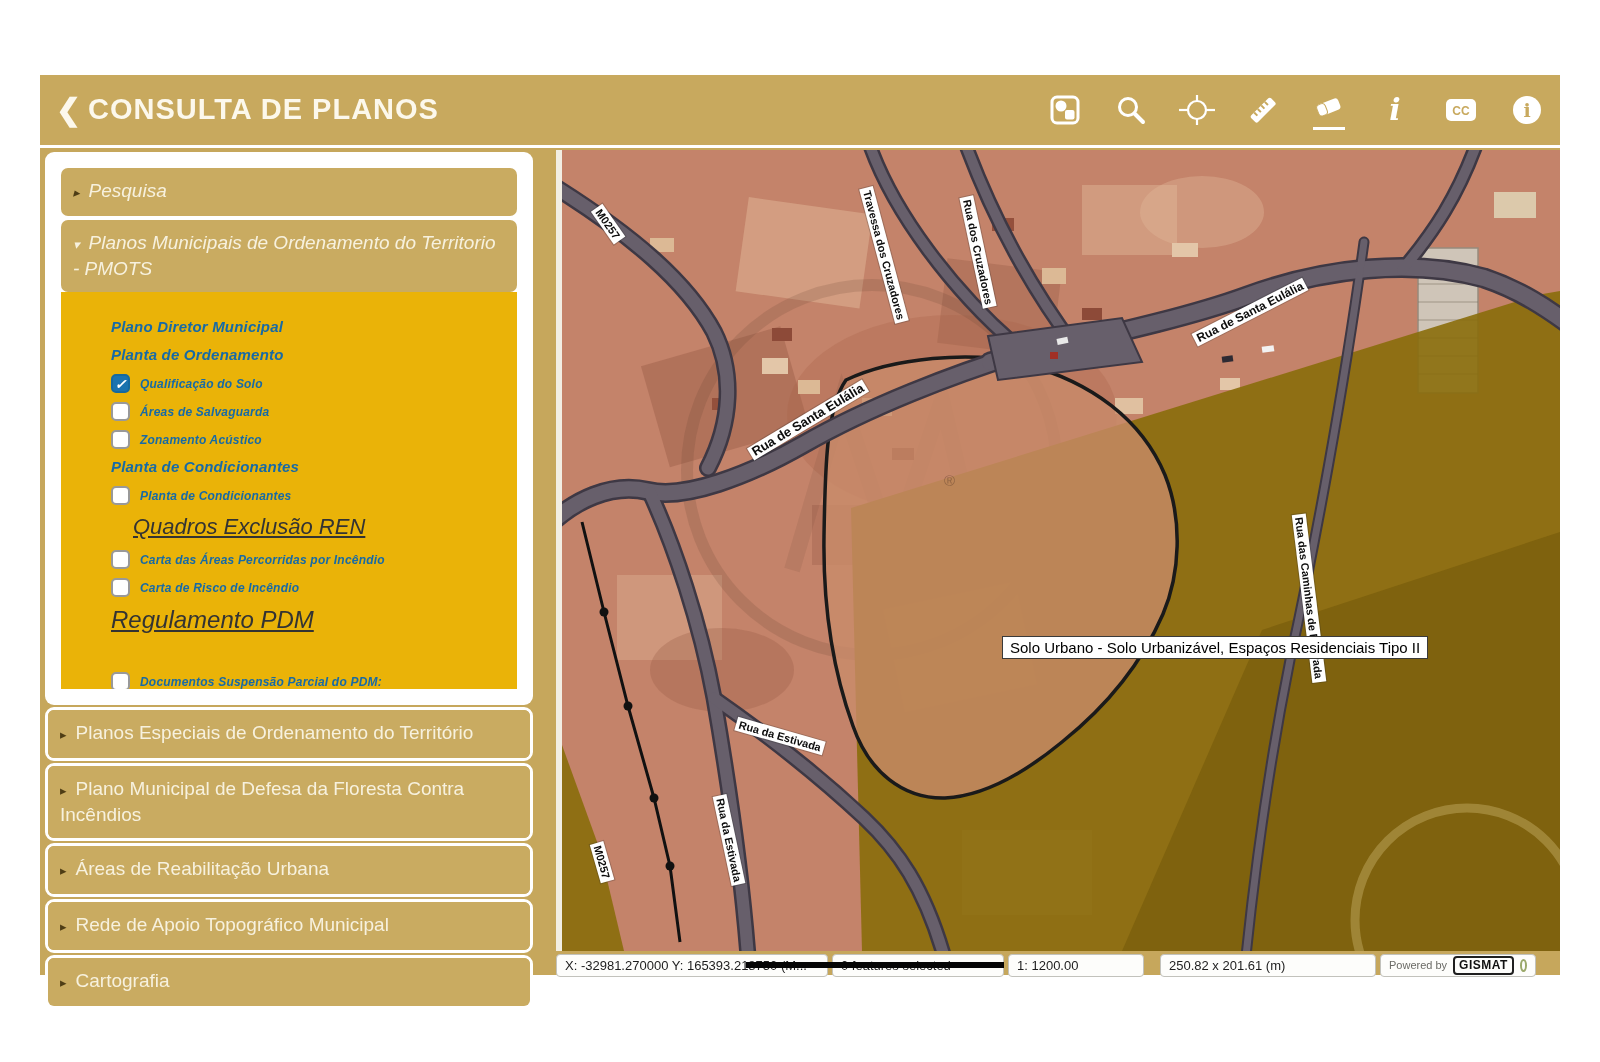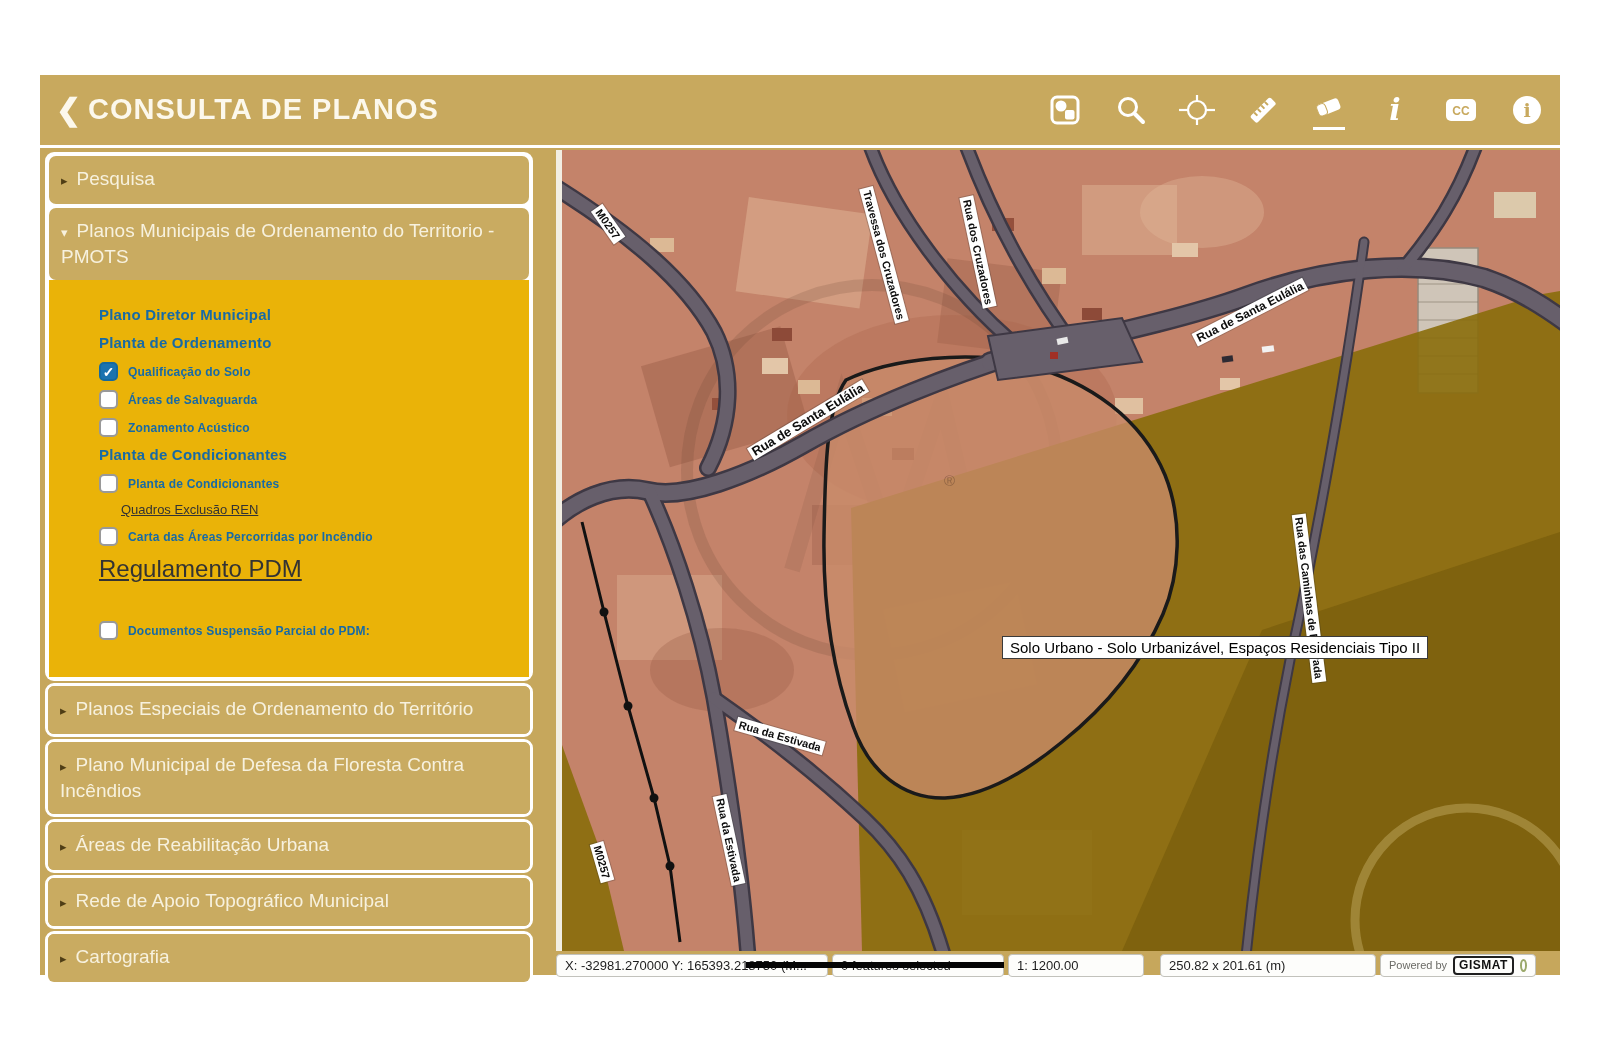--- a/index.html
+++ b/index.html
@@ -11,35 +11,35 @@
   .header { position:absolute; left:0; top:0; width:1520px; height:73px; background:#c8a95e; border-bottom:3px solid #ffffff; }
   .back-chevron { position:absolute; left:16px; top:17px; font-size:30px; font-weight:bold; color:#fcf8ec; cursor:pointer; }
   .app-title { position:absolute; left:48px; top:18px; font-size:29px; font-weight:bold; letter-spacing:1px; color:#fcf8ec; }
   .toolbar { position:absolute; right:14px; top:15px; display:flex; align-items:center; gap:28px; }
   .tool { width:38px; height:40px; display:flex; align-items:center; justify-content:center; position:relative; cursor:pointer; }
   .tool svg { display:block; }
   .tool.active::after { content:""; position:absolute; left:3px; right:3px; bottom:0px; height:3px; background:#fff; }
 
   
   .sidebar { position:absolute; left:5px; top:77px; width:488px; }
-  .white-wrap { background:#ffffff; border-radius:9px; padding:4px; }
+  .white-wrap { background:#ffffff; border-radius:9px; padding:16px;font-style:italic; }
   .acc-bar { background:#c9ab61; color:#f7f1de; font-size:19px; line-height:24px; padding:11px 12px; border-radius:7px; cursor:pointer; }
   .acc-bar .arrow { font-size:13px; margin-right:9px; color:#4e3d15; }
   .acc-bar.expanded .arrow { color:#f7f1de; }
   .acc-sep { border:3px solid #ffffff; border-radius:9px; margin-top:2px; }
   .acc-sep .acc-bar { border-radius:6px; }
   .pmots-bar { margin-top:4px; }
 
   .panel-content { background:#eab308; height:397px; overflow:hidden; padding:26px 10px 0 44px; }
   .h-blue { color:#176aa6; font-weight:bold; font-size:15px; margin:0 0 11px 6px; letter-spacing:.2px; }
   .cb-row { display:flex; align-items:center; gap:10px; margin:0 0 9px 6px; cursor:pointer; }
   .cb { width:19px; height:19px; border:2.5px solid #999; border-radius:5px; background:#fff; flex:none; display:flex; align-items:center; justify-content:center; }
   .cb.checked { background:#1b73af; border-color:#15699f; color:#fff; font-size:14px; font-weight:bold; }
   .cb-label { color:#176aa6; font-weight:bold; font-size:12px; letter-spacing:.2px; }
-  .doc-link { display:block; color:#333; font-size:13px; text-decoration:underline; margin:4px 0 10px 6px; cursor:pointer; }
+  .doc-link { display:block; color:#333; font-size:22px; text-decoration:underline; margin:4px 0 10px 6px; cursor:pointer; }
   .doc-link.indent { margin-left:28px; }
   .doc-link.big { font-size:24px; }
   .spacer28 { height:28px; }
 
   
   .mapwrap { position:absolute; left:516px; top:75px; width:1004px; height:801px; background:#c4836a; border-left:6px solid #f2eee3; overflow:hidden; }
   .mapwrap svg { position:absolute; left:0; top:0; }
   .road-label { position:absolute; background:#ffffff; color:#0d0d0d; font-weight:bold; font-size:11px; line-height:14px; padding:0 3px; white-space:nowrap; transform:translate(-50%,-50%); box-shadow:0 0 0 1px rgba(40,40,40,.25); }
   .map-tooltip { position:absolute; left:440px; top:486px; background:#ffffff; border:1px solid #3a3a3a; color:#000; font-size:15px; line-height:19px; padding:1px 7px; white-space:nowrap; }
 
@@ -154,20 +154,24 @@
         <div class="cb-row">
           <span class="cb"></span>
           <span class="cb-label">Planta de Condicionantes</span>
         </div>
 
         <a class="doc-link indent">Quadros Exclusão REN</a>
 
         <div class="cb-row">
           <span class="cb"></span>
           <span class="cb-label">Carta das Áreas Percorridas por Incêndio</span>
+        </div>
+        <div class="cb-row">
+          <span class="cb"></span>
+          <span class="cb-label">Carta de Risco de Incêndio</span>
         </div>
 
         <a class="doc-link big">Regulamento PDM</a>
 
         <div class="spacer28"></div>
 
         <div class="cb-row">
           <span class="cb"></span>
           <span class="cb-label">Documentos Suspensão Parcial do PDM:</span>
         </div>

